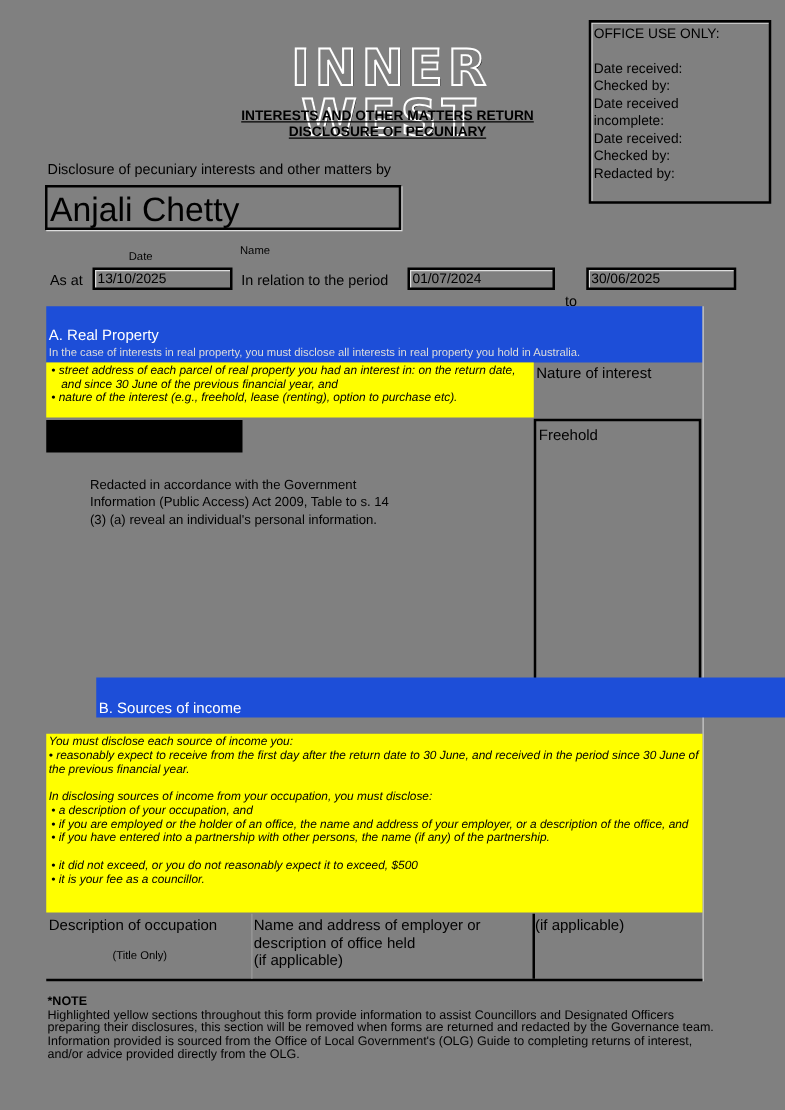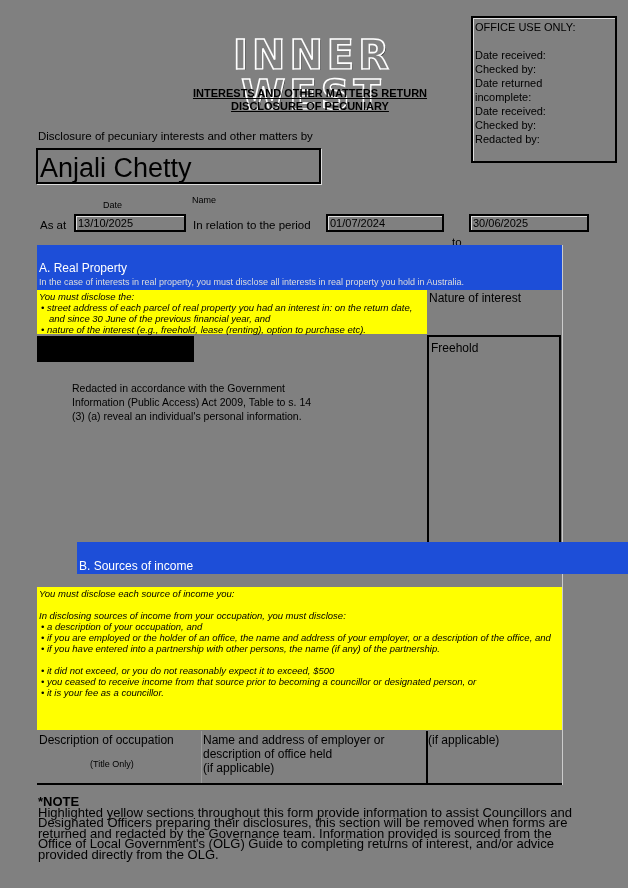--- a/index.html
+++ b/index.html
@@ -46,21 +46,21 @@
 <div class="abs logo">INNER WEST</div>
 <div class="abs title">
   <div>INTERESTS AND OTHER MATTERS RETURN</div>
   <div>DISCLOSURE OF PECUNIARY</div>
 </div>
 
 <div class="abs office">
   <div class="head">OFFICE USE ONLY:</div>
   <div>Date received:</div>
   <div>Checked by:</div>
-  <div>Date returned</div>
+  <div>Date received</div>
   <div>incomplete:</div>
   <div>Date received:</div>
   <div>Checked by:</div>
   <div>Redacted by:</div>
 </div>
 
 <div class="abs discl-label">Disclosure of pecuniary interests and other matters by</div>
 <div class="abs name-box">Anjali Chetty</div>
 <div class="abs small-lbl" style="left:192px;top:195px;">Name</div>
 
@@ -70,66 +70,65 @@
 <div class="abs lbl" style="left:193px;top:219px;">In relation to the period</div>
 <div class="abs field" style="left:326px;top:214px;width:118px;">01/07/2024</div>
 <div class="abs lbl" style="left:452px;top:236px;">to</div>
 <div class="abs field" style="left:469px;top:214px;width:120px;">30/06/2025</div>
 
 <div class="abs blackbar" style="left:37px;top:245px;width:525px;height:45px;">
   <div style="position:absolute;left:2px;top:16px;font-size:12px;">A. Real Property</div>
   <div style="position:absolute;left:2px;top:32px;font-size:9px;color:#ddd;">In the case of interests in real property, you must disclose all interests in real property you hold in Australia.</div>
 </div>
 <div class="abs yellow" style="left:37px;top:290px;width:390px;height:44px;padding:1px 2px;box-sizing:border-box;">
-  <div>You must disclose the:</div>
   <ul>
     <li>street address of each parcel of real property you had an interest in: on the return date, and since 30 June of the previous financial year, and</li>
     <li>nature of the interest (e.g., freehold, lease (renting), option to purchase etc).</li>
   </ul>
 </div>
 <div class="abs colhdr" style="left:429px;top:291px;">Nature of interest</div>
 <div class="abs" style="left:37px;top:336px;width:157px;height:26px;background:#000;"></div>
 <div class="abs" style="left:72px;top:381px;width:250px;font-size:10.5px;line-height:14px;">Redacted in accordance with the Government Information (Public Access) Act 2009, Table to s. 14 (3) (a) reveal an individual's personal information.</div>
 <div class="abs" style="left:427px;top:335px;width:130px;height:216px;border:2px solid #000;">
   <div style="padding:4px 2px;font-size:12px;">Freehold</div>
 </div>
 <div class="abs" style="left:562px;top:245px;width:1px;height:540px;background:#ccc;"></div>
 
 <div class="abs blackbar" style="left:37px;top:542px;width:602px;height:32px;margin-left:40px;">
   <div style="position:absolute;left:2px;top:17px;font-size:12px;">B. Sources of income</div>
 </div>
 <div class="abs yellow" style="left:37px;top:587px;width:525px;height:143px;padding:1px 2px;box-sizing:border-box;">
   <div>You must disclose each source of income you:</div>
+  <div>• reasonably expect to receive from the first day after the return date to 30 June, and received in the period since 30 June of the previous financial year.</div>
   <div style="height:11px"></div>
   <div>In disclosing sources of income from your occupation, you must disclose:</div>
   <ul>
     <li>a description of your occupation, and</li>
     <li>if you are employed or the holder of an office, the name and address of your employer, or a description of the office, and</li>
     <li>if you have entered into a partnership with other persons, the name (if any) of the partnership.</li>
   </ul>
   <div style="height:11px"></div>
   <ul>
     <li>it did not exceed, or you do not reasonably expect it to exceed, $500</li>
-    <li>you ceased to receive income from that source prior to becoming a councillor or designated person, or</li>
     <li>it is your fee as a councillor.</li>
   </ul>
 </div>
 
 <div class="abs" style="left:37px;top:731px;width:525px;height:52px;border-bottom:2px solid #000;">
   <div class="abs colhdr" style="left:2px;top:2px;width:160px;">
     <div>Description of occupation</div>
     <div style="font-size:9px;margin:10px 0 0 51px;">(Title Only)</div>
   </div>
   <div class="abs" style="left:164px;top:0;width:1px;height:52px;background:#999;"></div>
   <div class="abs colhdr" style="left:166px;top:2px;width:210px;">
     <div>Name and address of employer or description of office held</div>
     <div>(if applicable)</div>
   </div>
   <div class="abs" style="left:389px;top:0;width:2px;height:52px;background:#000;"></div>
   <div class="abs colhdr" style="left:391px;top:2px;width:130px;">
     <div>(if applicable)</div>
   </div>
 </div>
 
-<div class="abs" style="left:38px;top:797px;width:545px;font-size:13px;line-height:10.5px;">
+<div class="abs" style="left:38px;top:797px;width:545px;font-size:10px;line-height:10.5px;">
   <div style="font-weight:bold;">*NOTE</div>
   <div>Highlighted yellow sections throughout this form provide information to assist Councillors and Designated Officers preparing their disclosures, this section will be removed when forms are returned and redacted by the Governance team. Information provided is sourced from the Office of Local Government's (OLG) Guide to completing returns of interest, and/or advice provided directly from the OLG.</div>
 </div>
 
 </body></html>

